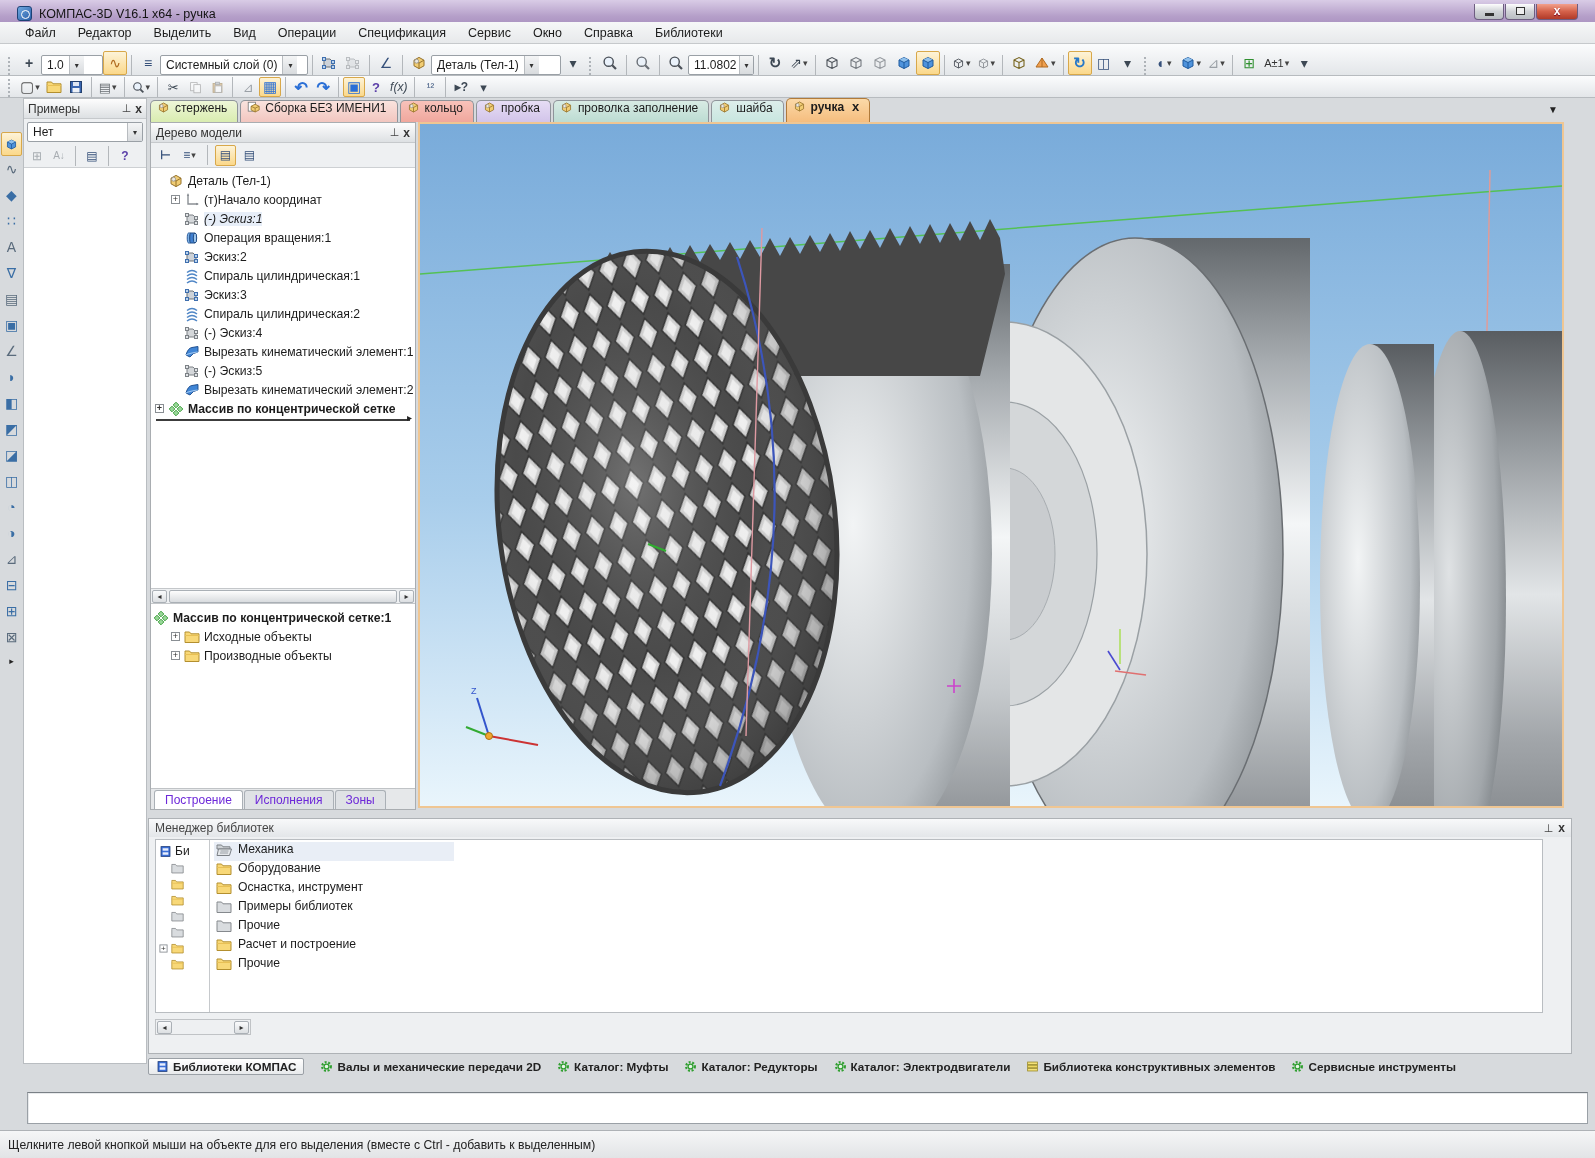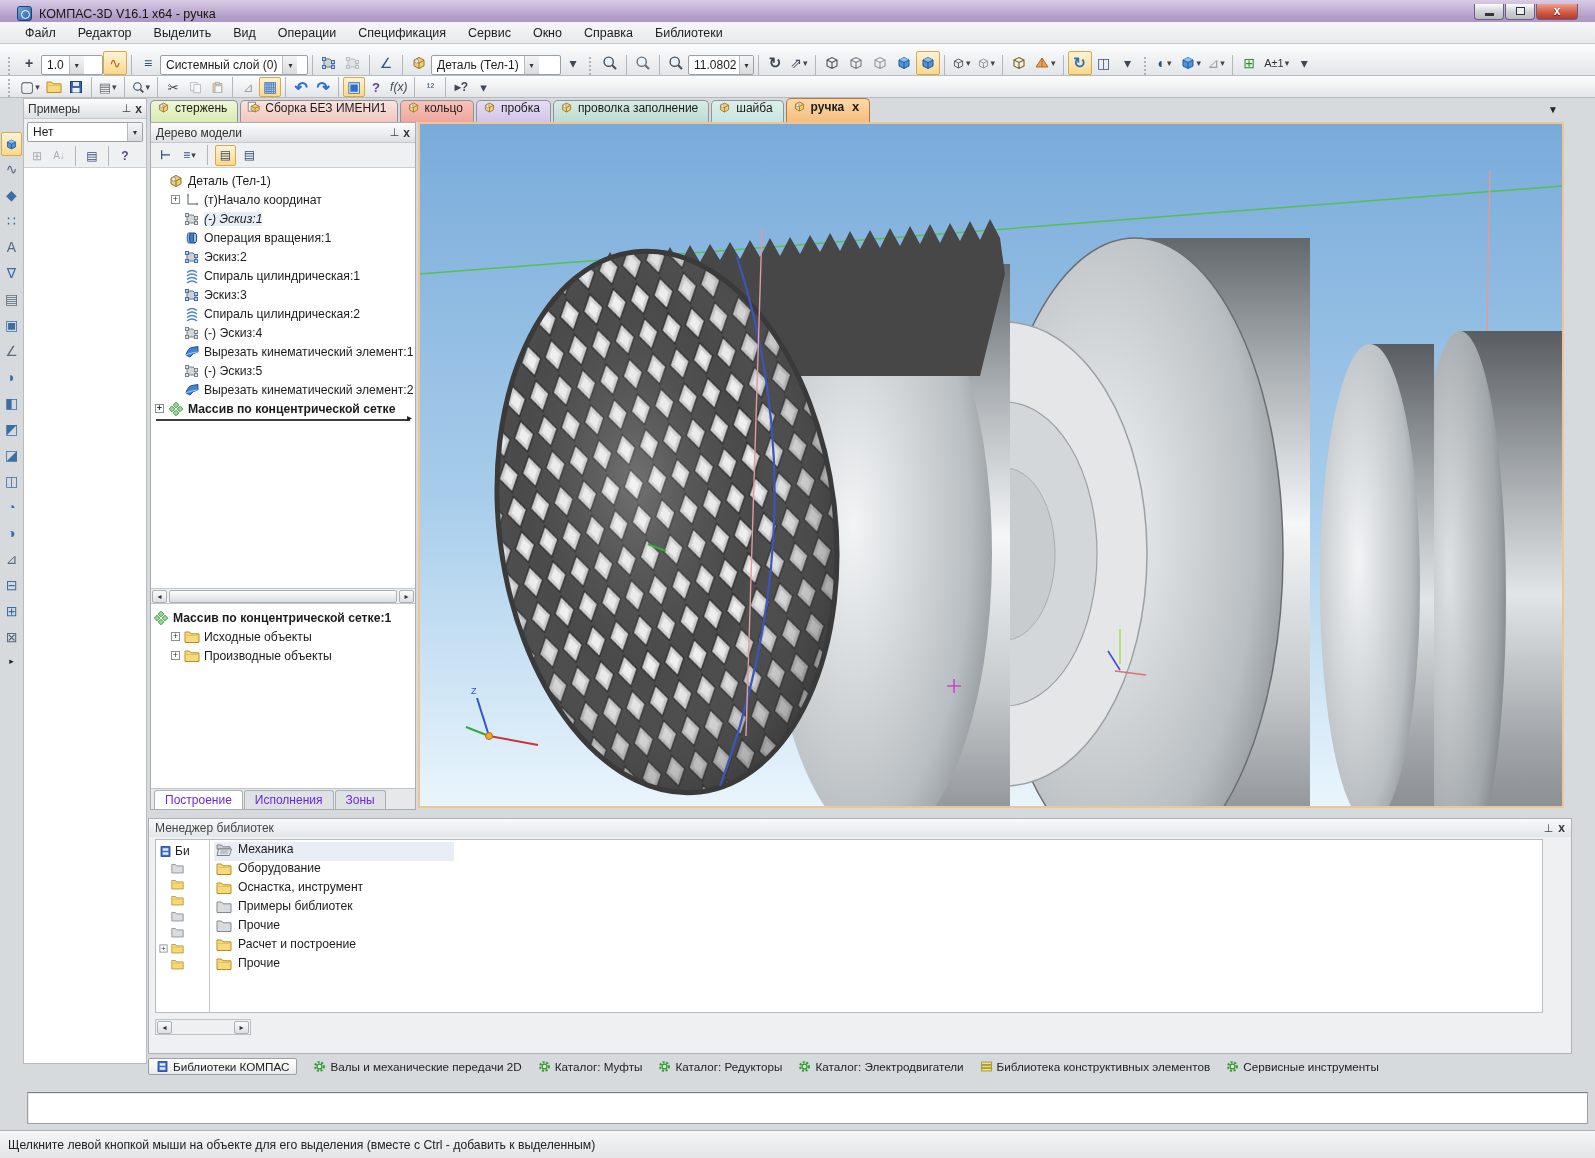--- a/index.html
+++ b/index.html
@@ -151,21 +151,21 @@
   .libbody{position:absolute;left:6px;right:28px;top:20px;bottom:40px;background:#fff;border:1px solid #b9bdc1;display:flex;}
   .libleft{width:54px;border-right:1px solid #c6c9cc;padding:2px 0 0 3px;overflow:hidden;}
   .librootrow{display:flex;align-items:center;gap:3px;height:18px;font-size:12px;}
   .libfrow{display:flex;align-items:center;height:16px;gap:2px;padding-left:12px;}
   .libfrow .expbox{margin-left:-12px;margin-right:1px;transform:scale(.9);}
   .liblist{flex:1;padding:2px 0 0 4px;}
   .librow{height:19px;display:flex;align-items:flex-start;gap:6px;font-size:12.2px;padding-left:2px;}
   .librow.sel{background:#e9eef6;width:240px;}
   .libminiscroll{position:absolute;left:6px;bottom:18px;width:96px;height:16px;background:#eef0f2;
     border:1px solid #c0c3c6;display:flex;align-items:center;justify-content:space-between;padding:0 1px;}
-  .libtabs{position:absolute;left:148px;top:1056px;width:1440px;height:20px;display:flex;align-items:center;gap:16px;font-size:11.7px;}
+  .libtabs{position:absolute;left:148px;top:1056px;width:1440px;height:20px;display:flex;align-items:center;gap:16px;font-size:11.7px;font-weight:bold;}
   .libtab{display:flex;align-items:center;gap:4px;color:#222;}
   .libtab.active{background:linear-gradient(#fff,#e8eaec);border:1px solid #9aa0a6;border-radius:2px;padding:1px 7px;}
 
   
   .msgbox{position:absolute;left:27px;top:1092px;width:1561px;height:32px;background:#fff;
     border:1px solid #9aa0a6;border-top-color:#7a8086;box-shadow:inset 1px 1px 0 #e8eaec;}
   .statusbar{position:absolute;left:0;top:1130px;width:1595px;height:28px;
     background:linear-gradient(#f5f6f7,#e2e4e6);border-top:1px solid #aeb2b6;
     display:flex;align-items:center;padding:0 8px;font-size:12.2px;color:#222;}
 </style>

